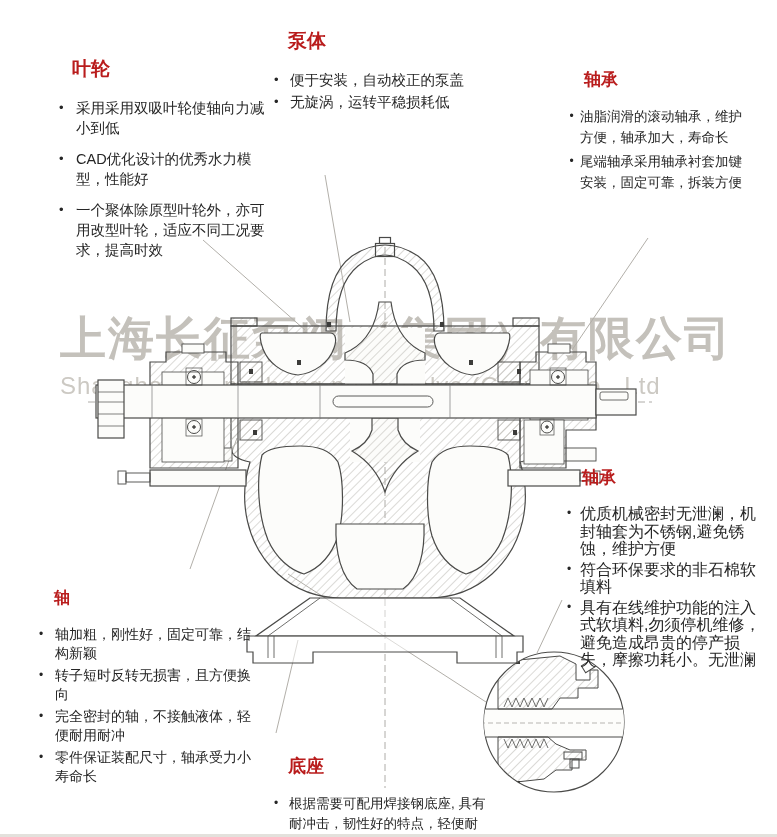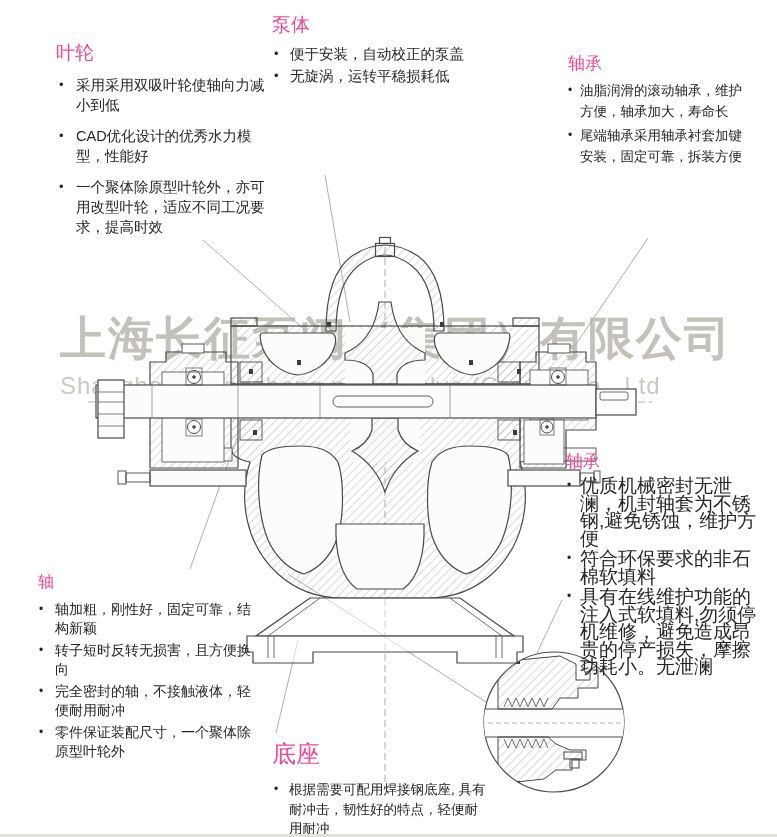--- a/index.html
+++ b/index.html
@@ -7,57 +7,57 @@
        font-family:"Liberation Sans","DejaVu Sans",sans-serif;color:#232323;}
   .stage{position:absolute;inset:0;}
   
   .wm{position:absolute;left:60px;top:308px;z-index:1;white-space:nowrap;}
   .wm-cn{font-size:46px;font-weight:700;letter-spacing:2px;color:#c4c1bb;}
   .wm-en{font-size:24px;font-weight:400;letter-spacing:1px;color:#ccc9c3;margin-top:2px;}
   
   svg.draw{position:absolute;left:0;top:0;z-index:2;}
   
   .sec{position:absolute;z-index:3;}
-  .sec h3{margin:0;font-weight:400;color:#ec4899;}
+  .sec h3{margin:16px;font-weight:700;color:#b91c1c;}
   .sec ul{list-style:none;margin:0;padding:0;}
   .sec li{position:relative;color:#262626;}
   .sec li::before{content:"•";position:absolute;left:0;top:0;color:#262626;}
   
   #sec-impeller{left:56px;top:40px;width:215px;}
   #sec-impeller h3{font-size:19px;}
   #sec-impeller ul{margin-top:9px;}
   #sec-impeller li{font-size:14.5px;line-height:20px;padding-left:20px;margin-bottom:11px;}
   #sec-impeller li::before{left:3px;font-size:13px;}
   
   #sec-pump-body{left:272px;top:12px;width:312px;}
   #sec-pump-body h3{font-size:19px;}
   #sec-pump-body ul{margin-top:6px;}
   #sec-pump-body li{font-size:14.5px;line-height:20px;padding-left:18px;margin-bottom:2px;}
   #sec-pump-body li::before{left:2px;font-size:13px;}
   
   #sec-bearing-top{left:568px;top:52px;width:180px;}
   #sec-bearing-top h3{font-size:17px;}
-  #sec-bearing-top ul{margin-top:5px;}
+  #sec-bearing-top ul{margin-top:5px;font-family:Liberation Mono, monospace;}
   #sec-bearing-top li{font-size:13.5px;line-height:21px;padding-left:12px;margin-bottom:3px;}
   #sec-bearing-top li::before{left:0;font-size:12px;}
   
   #sec-bearing-right{left:566px;top:450px;width:198px;}
   #sec-bearing-right h3{font-size:17px;}
   #sec-bearing-right ul{margin-top:4px;}
-  #sec-bearing-right li{font-size:19px;line-height:17.5px;padding-left:14px;margin-bottom:3px;}
+  #sec-bearing-right li{font-size:16px;line-height:17.5px;padding-left:14px;margin-bottom:3px;}
   #sec-bearing-right li::before{left:1px;font-size:12px;}
   
   #sec-shaft{left:38px;top:572px;width:214px;}
   #sec-shaft h3{font-size:16px;}
   #sec-shaft ul{margin-top:7px;}
   #sec-shaft li{font-size:14px;line-height:19px;padding-left:17px;margin-bottom:3px;}
   #sec-shaft li::before{left:1px;font-size:12px;}
   
   #sec-base{left:272px;top:738px;width:216px;}
-  #sec-base h3{font-size:24px;}
+  #sec-base h3{font-size:18px;}
   #sec-base ul{margin-top:10px;}
   #sec-base li{font-size:13.5px;line-height:19.5px;padding-left:17px;}
   #sec-base li::before{left:2px;font-size:12px;}
   .bottom-strip{position:absolute;left:0;bottom:0;width:777px;height:3px;background:#e3e1dc;z-index:4;}
 </style>
 </head>
 <body>
 
 <div class="stage">
 
@@ -252,21 +252,21 @@
       <li>具有在线维护功能的注入式软填料,勿须停机维修，避免造成昂贵的停产损失，摩擦功耗小。无泄澜</li>
     </ul>
   </div>
 
   <div class="sec" id="sec-shaft">
     <h3>轴</h3>
     <ul>
       <li>轴加粗，刚性好，固定可靠，结构新颖</li>
       <li>转子短时反转无损害，且方便换向</li>
       <li>完全密封的轴，不接触液体，轻便耐用耐冲</li>
-      <li>零件保证装配尺寸，一个聚体除原型叶轮外</li>
+      <li>零件保证装配尺寸，轴承受力小寿命长</li>
     </ul>
   </div>
 
   <div class="sec" id="sec-base">
     <h3>底座</h3>
     <ul>
       <li>根据需要可配用焊接钢底座, 具有耐冲击，韧性好的特点，轻便耐用耐冲</li>
     </ul>
   </div>
 

